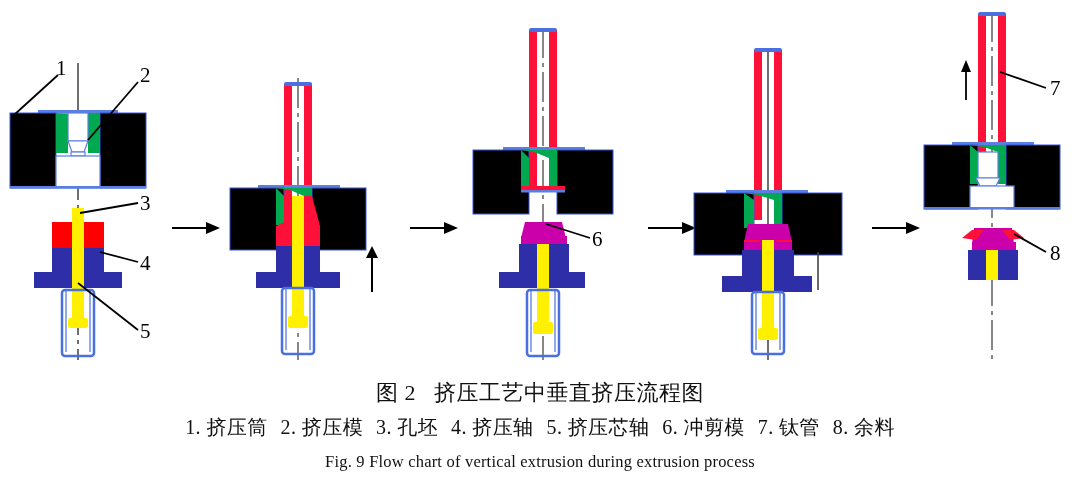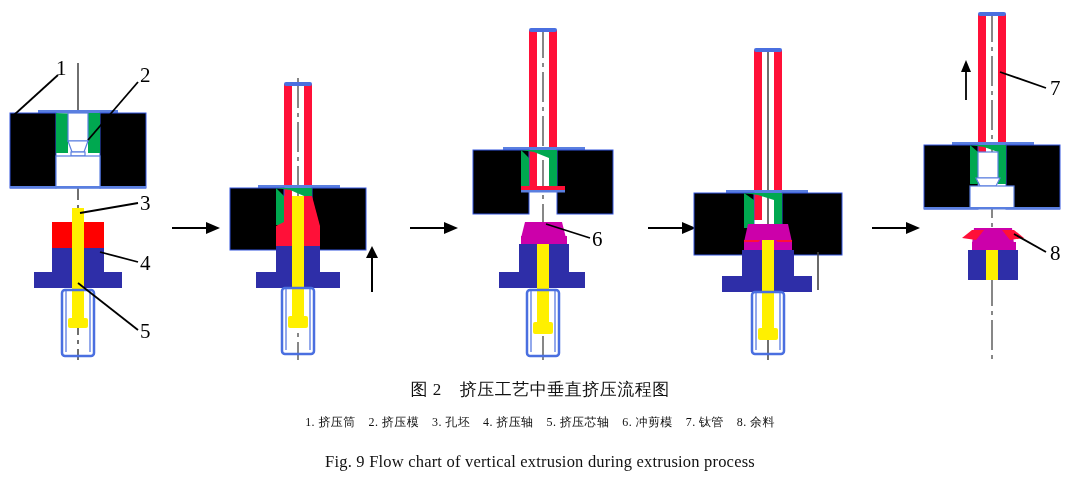--- a/index.html
+++ b/index.html
@@ -29,26 +29,26 @@
   }
   .caption-block {
     position: absolute;
     left: 0;
     width: 1080px;
     text-align: center;
     color: #111111;
   }
   #figure-title {
     top: 378px;
-    font-size: 17px;
+    font-size: 22px;
     letter-spacing: 0.5px;
   }
   #figure-legend {
     top: 414px;
-    font-size: 12px;
+    font-size: 20px;
     letter-spacing: 0.4px;
   }
   #figure-caption-en {
     top: 452px;
     font-size: 16.5px;
     letter-spacing: 0.2px;
   }
   .legend-item { white-space: nowrap; }
   .legend-gap { display: inline-block; width: 13px; }
   .title-gap { display: inline-block; width: 18px; }

